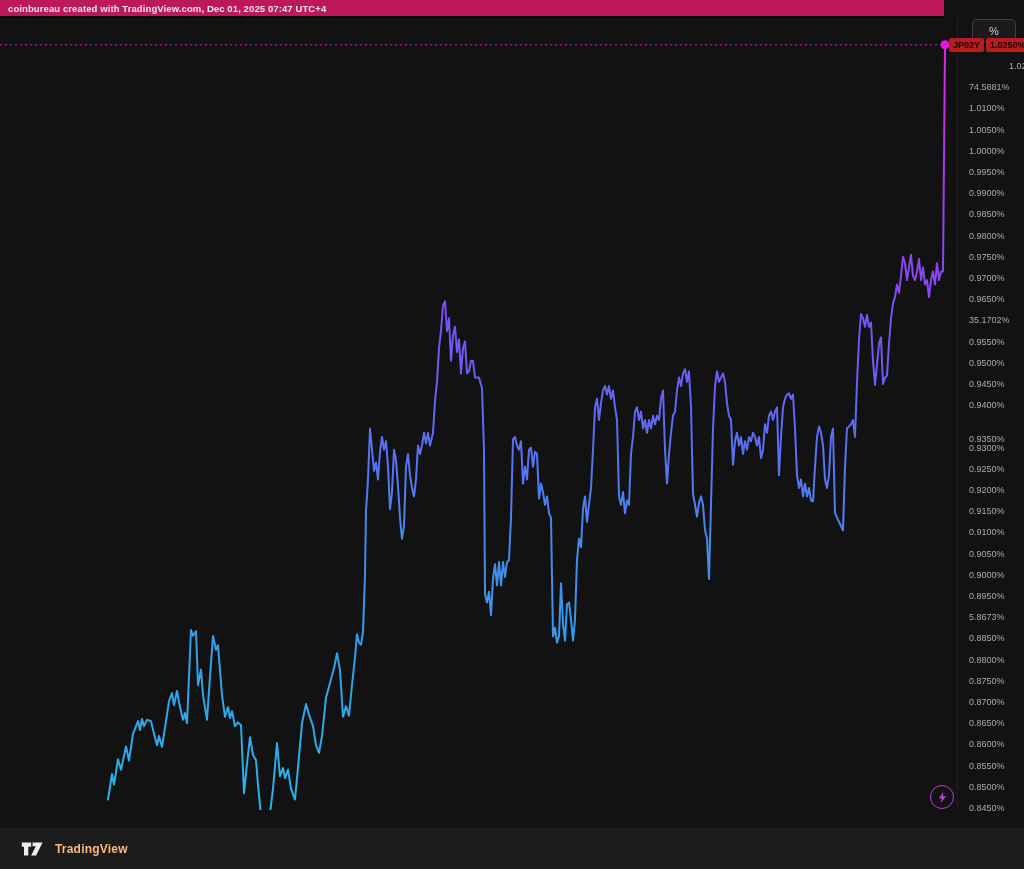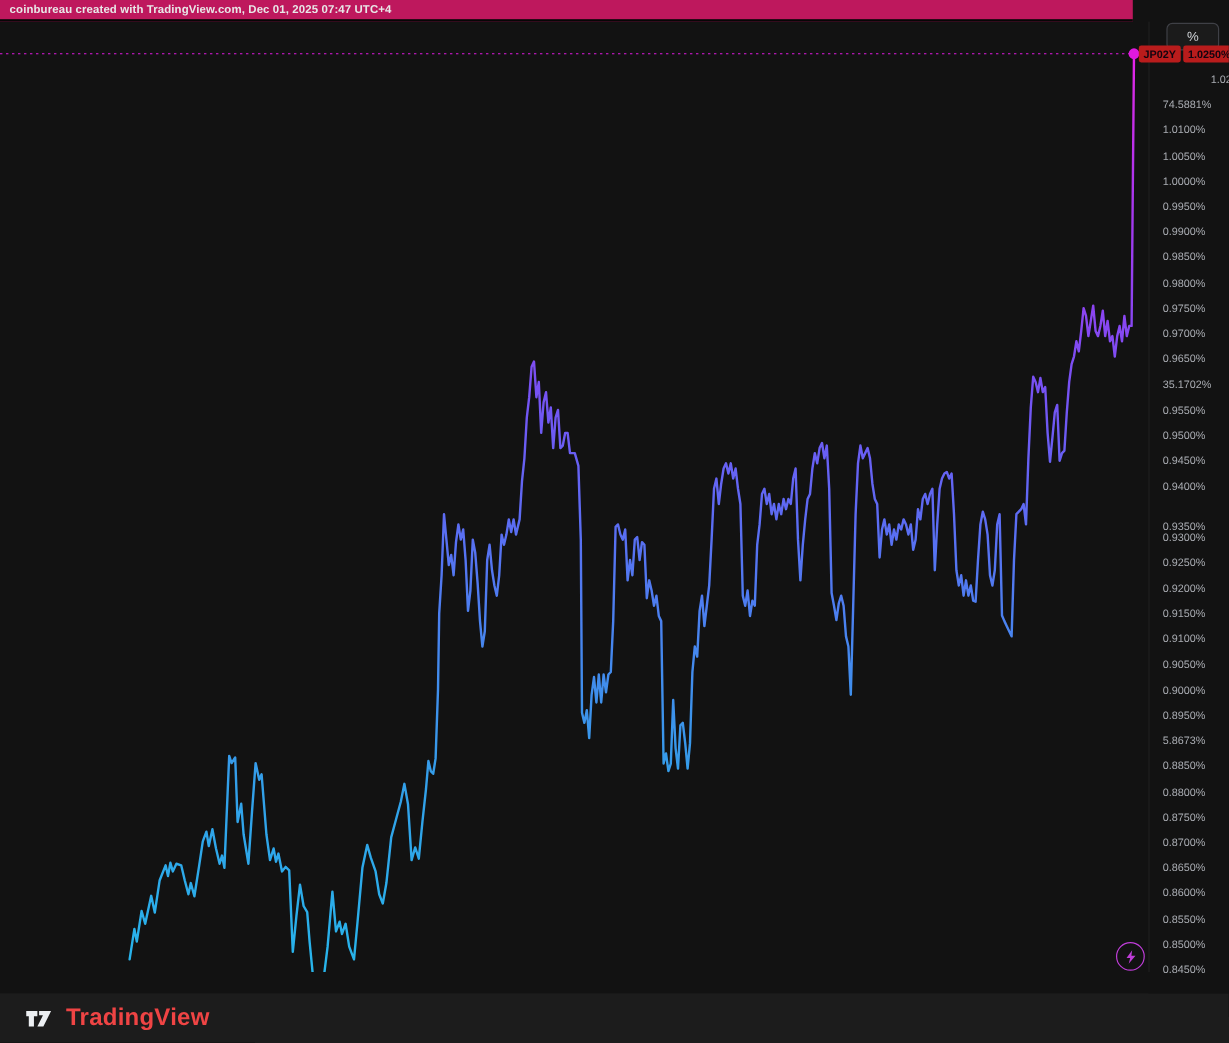--- a/index.html
+++ b/index.html
@@ -42,21 +42,21 @@
   .x-tick.major{color:#d4d6d9;font-weight:700;}
 
   
   #bolt-btn{position:absolute;left:930px;top:767px;width:22px;height:22px;border:1.5px solid #bf3dd8;
     border-radius:50%;display:flex;align-items:center;justify-content:center;z-index:6;cursor:pointer;}
 
   
   #footer{position:absolute;left:0;top:828px;width:1024px;height:41px;background:#1c1c1c;
     display:flex;align-items:center;}
   #footer .logo-mark{margin-left:21px;display:flex;align-items:center;}
-  #footer .brand{margin-left:8px;font-size:20px;font-weight:700;color:#ef4444;letter-spacing:.2px;}
+  #footer .brand{margin-left:8px;font-size:12px;font-weight:700;color:#fdba74;letter-spacing:.2px;}
 </style>
 </head>
 <body>
 
 <div id="stage">
 
   <div id="attr-bar">
     <span>coinbureau created with TradingView.com, Dec 01, 2025 07:47 UTC+4</span>
   </div>
 

